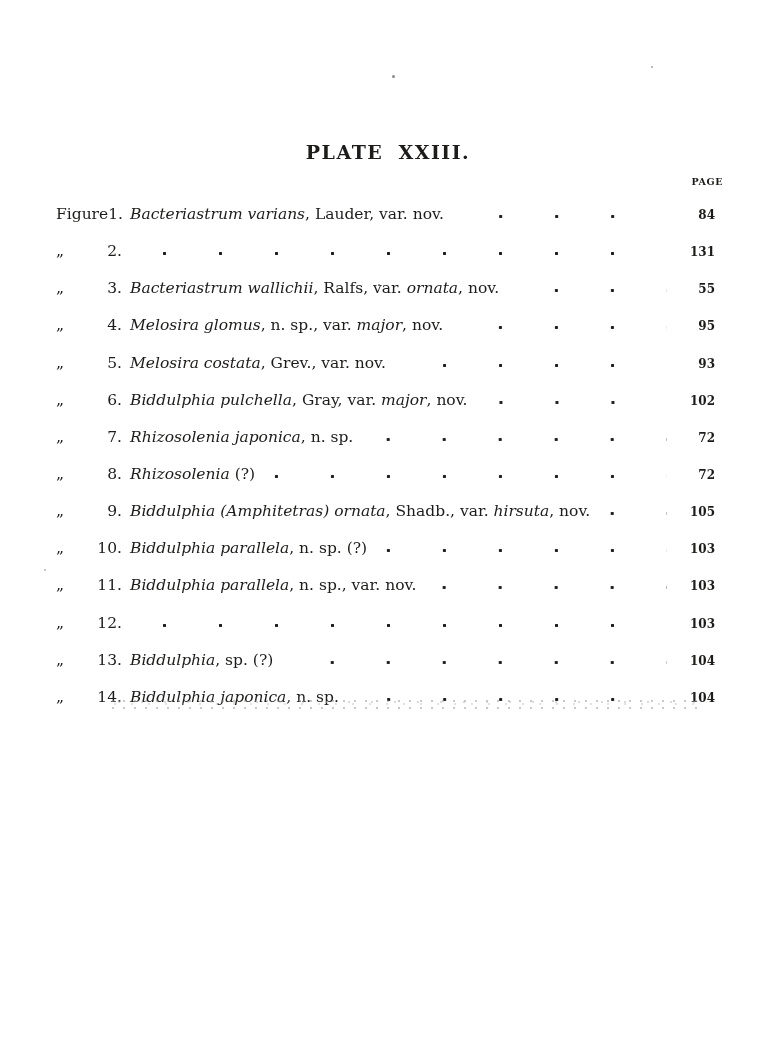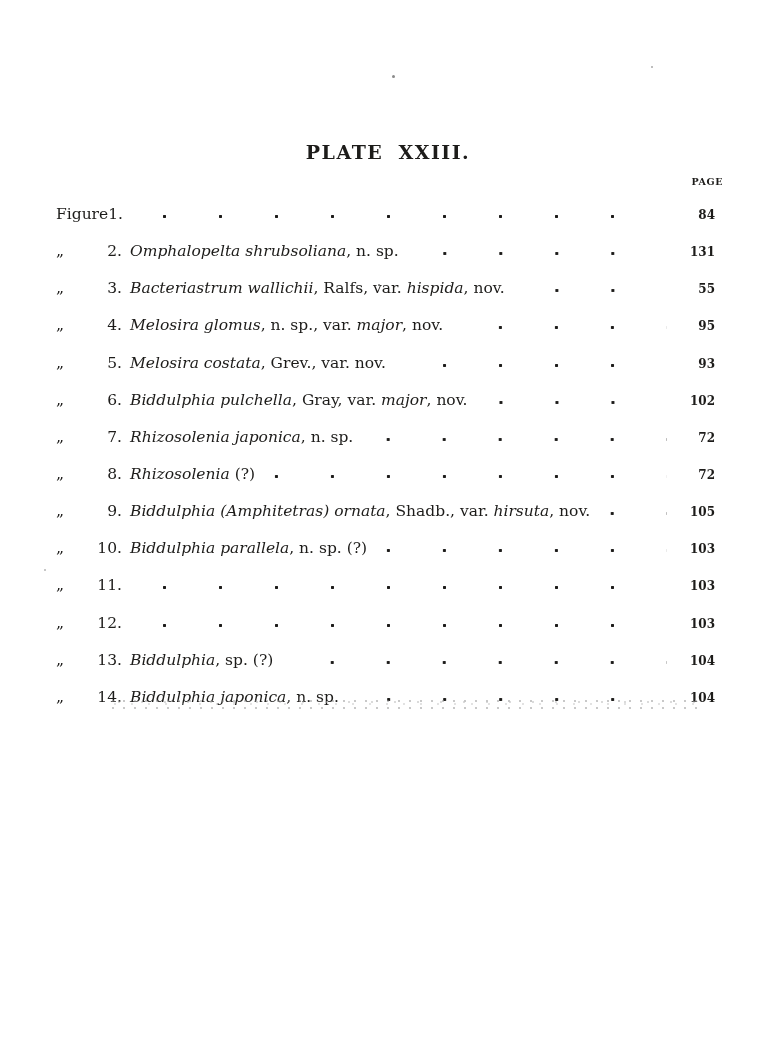--- a/index.html
+++ b/index.html
@@ -104,40 +104,40 @@
 
 <div class="page">
   <h1 class="title">PLATE XXIII.</h1>
   <div class="page-col-header">PAGE</div>
   <div class="figure-list" id="figure-list">
   <div class="row">
     <span class="figcol">
       <span class="prefix">Figure</span>
       <span class="num">1.</span>
     </span>
+    <span class="entry"><i>Bacteriastrum varians</i><span>, Lauder, var. nov.</span></span>
     <span class="leader"></span>
     <span class="pagenum">84</span>
   </div>
 
   <div class="row">
     <span class="figcol">
       <span class="prefix">„</span>
       <span class="num">2.</span>
     </span>
-    <span class="entry"><i>Omphalopelta shrubsoliana</i><span>, n. sp.</span></span>
     <span class="leader"></span>
     <span class="pagenum">131</span>
   </div>
 
   <div class="row">
     <span class="figcol">
       <span class="prefix">„</span>
       <span class="num">3.</span>
     </span>
-    <span class="entry"><i>Bacteriastrum wallichii</i><span>, Ralfs, var. </span><i>hispida</i><span>, nov.</span></span>
+    <span class="entry"><i>Bacteriastrum wallichii</i><span>, Ralfs, var. </span><i>ornata</i><span>, nov.</span></span>
     <span class="leader"></span>
     <span class="pagenum">55</span>
   </div>
 
   <div class="row">
     <span class="figcol">
       <span class="prefix">„</span>
       <span class="num">4.</span>
     </span>
     <span class="entry"><i>Melosira glomus</i><span>, n. sp., var. </span><i>major</i><span>, nov.</span></span>
@@ -203,20 +203,21 @@
     <span class="entry"><i>Biddulphia parallela</i><span>, n. sp. (?)</span></span>
     <span class="leader"></span>
     <span class="pagenum">103</span>
   </div>
 
   <div class="row">
     <span class="figcol">
       <span class="prefix">„</span>
       <span class="num">11.</span>
     </span>
+    <span class="entry"><i>Biddulphia parallela</i><span>, n. sp., var. nov.</span></span>
     <span class="leader"></span>
     <span class="pagenum">103</span>
   </div>
 
   <div class="row">
     <span class="figcol">
       <span class="prefix">„</span>
       <span class="num">12.</span>
     </span>
     <span class="leader"></span>

